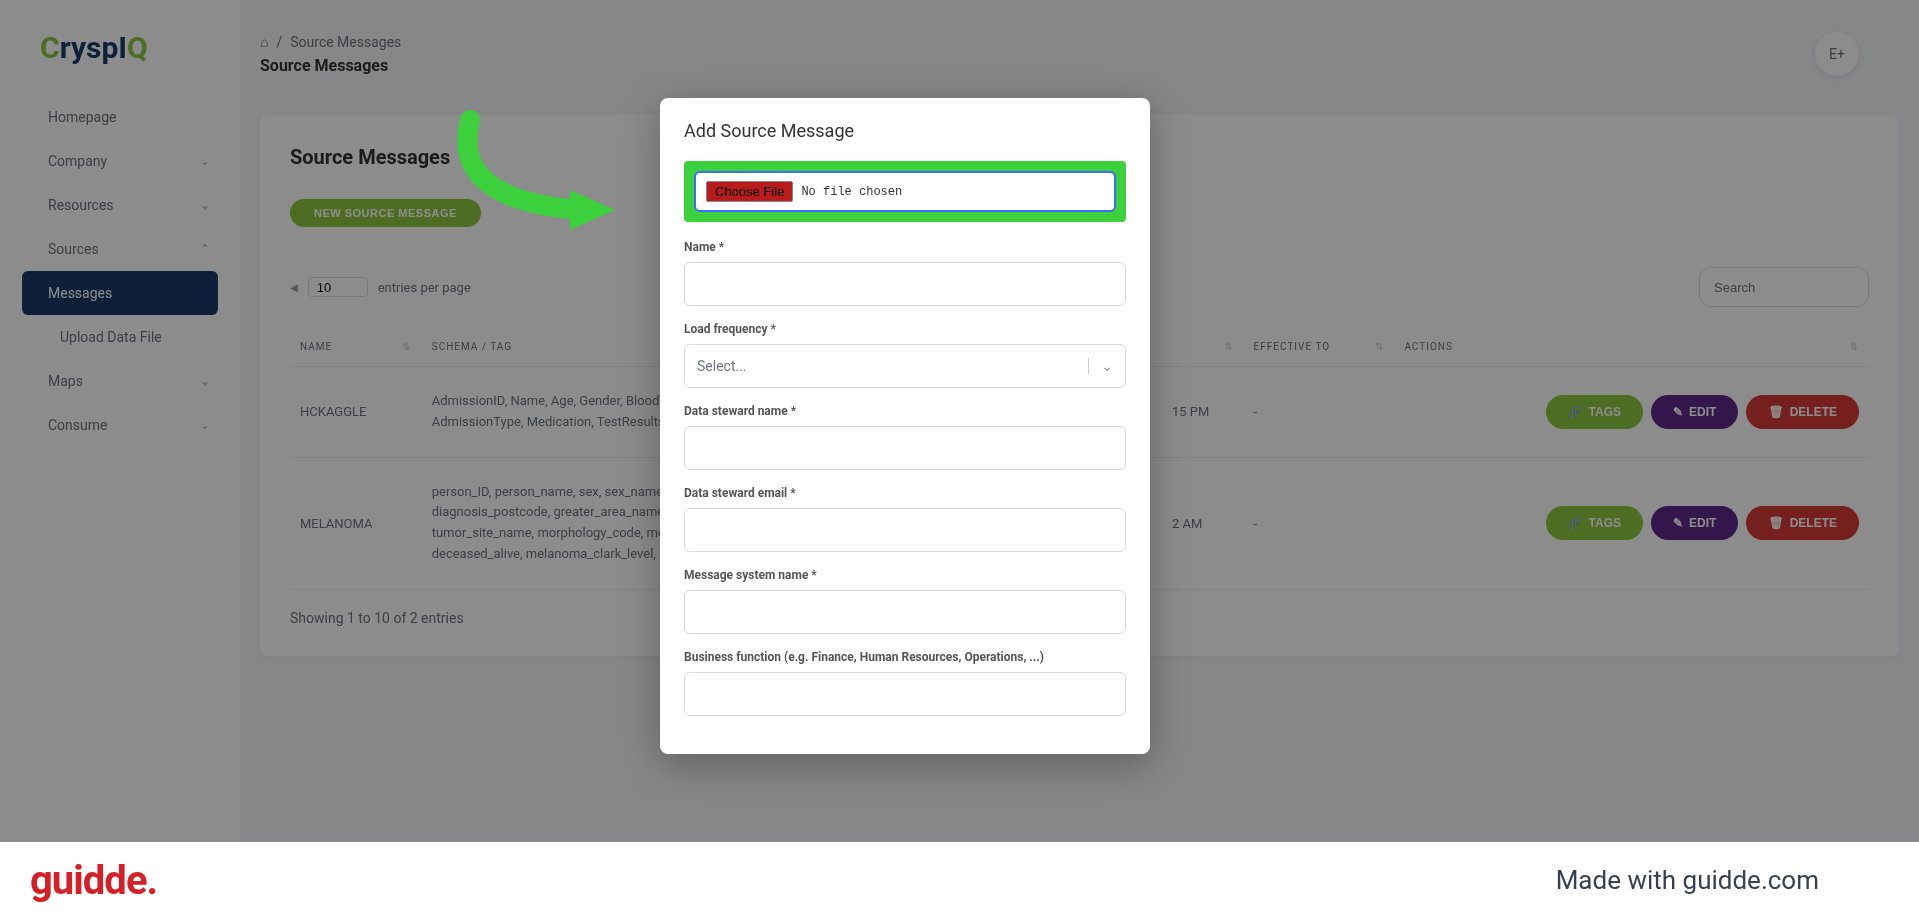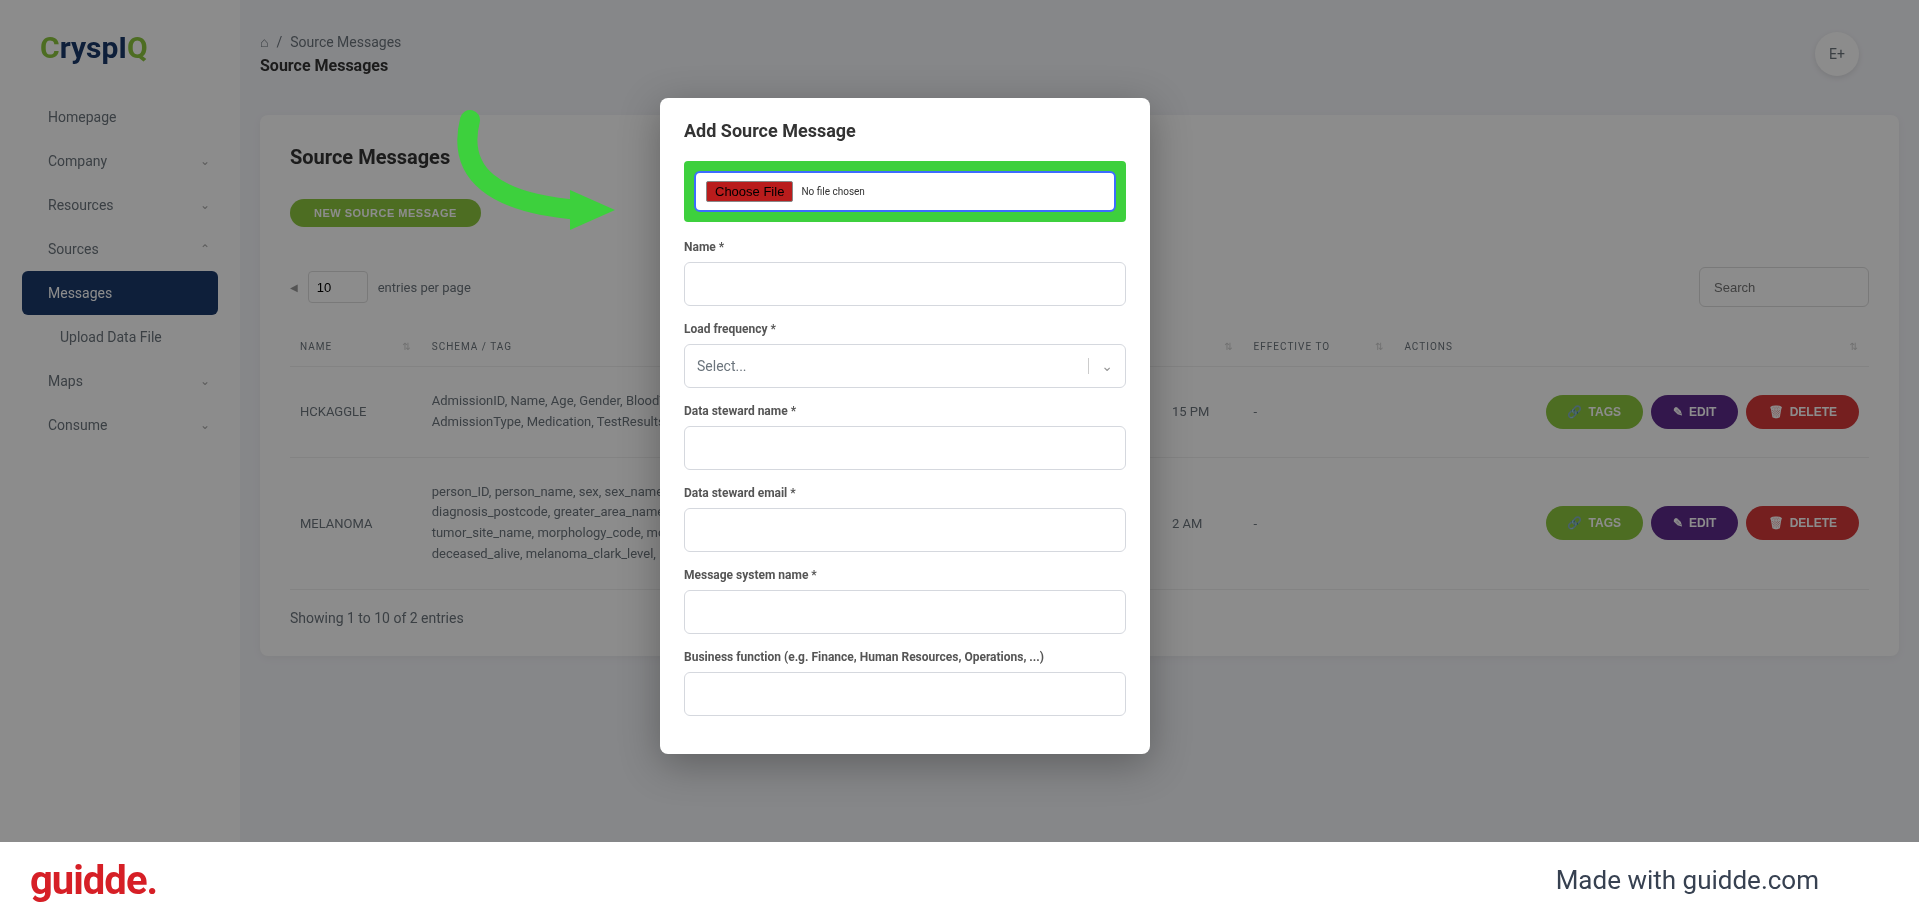--- a/index.html
+++ b/index.html
@@ -20,46 +20,46 @@
   .breadcrumb { display: flex; gap: 8px; align-items: center; font-size: 14px; color: #6c757d; padding-top: 34px; }
   .breadcrumb .home { font-size: 14px; }
   .page-title { font-size: 16px; font-weight: 700; color: #333; margin-top: 6px; }
   .top-right-icon { position: absolute; right: 40px; top: 32px; width: 44px; height: 44px; border-radius: 50%; background: #fff; box-shadow: 0 2px 6px rgba(0,0,0,0.1); display: flex; align-items: center; justify-content: center; color: #6c757d; font-size: 14px; }
   .card { background: #fff; border-radius: 8px; margin-top: 40px; padding: 30px; box-shadow: 0 2px 10px rgba(0,0,0,0.05); }
   .card h2 { font-size: 20px; color: #333; margin-bottom: 30px; }
   .new-btn { display: inline-block; background: #8cc63f; color: #fff; border: none; border-radius: 24px; padding: 8px 24px; font-size: 11px; font-weight: 700; letter-spacing: 0.5px; cursor: pointer; }
   .entries-row { display: flex; align-items: center; gap: 10px; margin-top: 40px; justify-content: space-between; }
   .entries-left { display: flex; align-items: center; gap: 10px; font-size: 13px; color: #6c757d; }
   .entries-left .arrow { font-size: 10px; color: #999; }
-  .entries-left input { width: 60px; height: 32px; border: 1px solid #ddd; border-radius: 4px; padding: 0 8px; font-size: 13px; }
-  .search-box { border: 1px solid #ddd; border-radius: 6px; height: 40px; padding: 4px 14px; font-size: 13px; color: #999; width: 170px; }
+  .entries-left input { width: 60px; height: 20px; border: 1px solid #ddd; border-radius: 4px; padding: 0 8px; font-size: 13px; }
+  .search-box { border: 1px solid #ddd; border-radius: 12px; height: 40px; padding: 4px 14px; font-size: 13px; color: #999; width: 170px; }
   table { width: 100%; border-collapse: collapse; margin-top: 20px; }
   th { text-align: left; font-size: 10px; letter-spacing: 1px; color: #6c757d; font-weight: 400; padding: 14px 10px; border-bottom: 1px solid #eee; }
   th .sort { float: right; color: #ccc; }
   td { font-size: 13px; color: #6c757d; padding: 24px 10px; border-bottom: 1px solid #eee; vertical-align: middle; }
   td.name-cell { font-weight: 400; text-transform: uppercase; }
   td.schema-cell { max-width: 520px; line-height: 1.6; }
   .action-btns { display: flex; gap: 8px; justify-content: flex-end; }
   .btn-pill { border: none; border-radius: 22px; padding: 10px 22px; font-size: 12px; font-weight: 700; color: #fff; cursor: pointer; display: flex; align-items: center; gap: 6px; }
   .btn-tags { background: #8cc63f; }
   .btn-edit { background: #5e2b8a; }
   .btn-delete { background: #d63939; }
   .showing { font-size: 14px; color: #6c757d; margin-top: 20px; }
 
   
   .modal { position: absolute; left: 660px; top: 98px; width: 490px; background: #fff; border-radius: 8px; z-index: 10; padding: 22px 24px; box-shadow: 0 10px 40px rgba(0,0,0,0.3); }
-  .modal h3 { font-size: 18px; font-weight: 700; color: #333; margin-bottom: 20px; }
+  .modal h3 { font-size: 18px; font-weight: 400; color: #333; margin-bottom: 20px; }
   .form-label { font-size: 12px; font-weight: 700; color: #555; margin-bottom: 8px; display: block; }
   .form-input { width: 100%; height: 44px; border: 1px solid #d5d8de; border-radius: 6px; padding: 0 12px; font-size: 14px; margin-bottom: 16px; background: #fff; }
   .form-select { width: 100%; height: 44px; border: 1px solid #d5d8de; border-radius: 6px; padding: 0 12px; font-size: 14px; margin-bottom: 16px; background: #fff; display: flex; align-items: center; justify-content: space-between; color: #6c757d; }
   .form-select .divider { border-left: 1px solid #ccc; padding-left: 12px; color: #999; }
   .file-highlight-wrap { background: #3dd03d; padding: 10px; border-radius: 4px; margin-bottom: 18px; }
   .file-box { background: #fff; border: 2px solid #3b6cff; border-radius: 6px; padding: 8px 10px; display: flex; align-items: center; gap: 8px; }
   .choose-file-btn { border: 1px solid #888; background: #b91c1c; padding: 2px 8px; font-size: 13px; border-radius: 2px; cursor: pointer; }
-  .file-status { font-size: 10px; color: #333; }
+  .file-status { font-size: 12px; color: #333; font-family: Liberation Mono, monospace; }
   .modal-actions { display: flex; justify-content: flex-end; gap: 10px; margin-top: 10px; }
   .btn-save { background: #94b53a; color: #fff; border: none; border-radius: 22px; padding: 10px 26px; font-size: 13px; font-weight: 700; cursor: pointer; }
   .btn-cancel { background: #3a3a3a; color: #fff; border: none; border-radius: 22px; padding: 10px 22px; font-size: 12px; font-weight: 700; cursor: pointer; }
 
   
   .arrow-anno { position: absolute; left: 440px; top: 100px; z-index: 12; pointer-events: none; }
 
   
   .footer-bar { position: absolute; bottom: 0; left: 0; right: 0; height: 76px; background: #fff; display: flex; align-items: center; justify-content: space-between; padding: 0 100px 0 30px; z-index: 20; }
   .guidde-logo { font-size: 40px; font-weight: 700; color: #d61f26; letter-spacing: -1px; }

